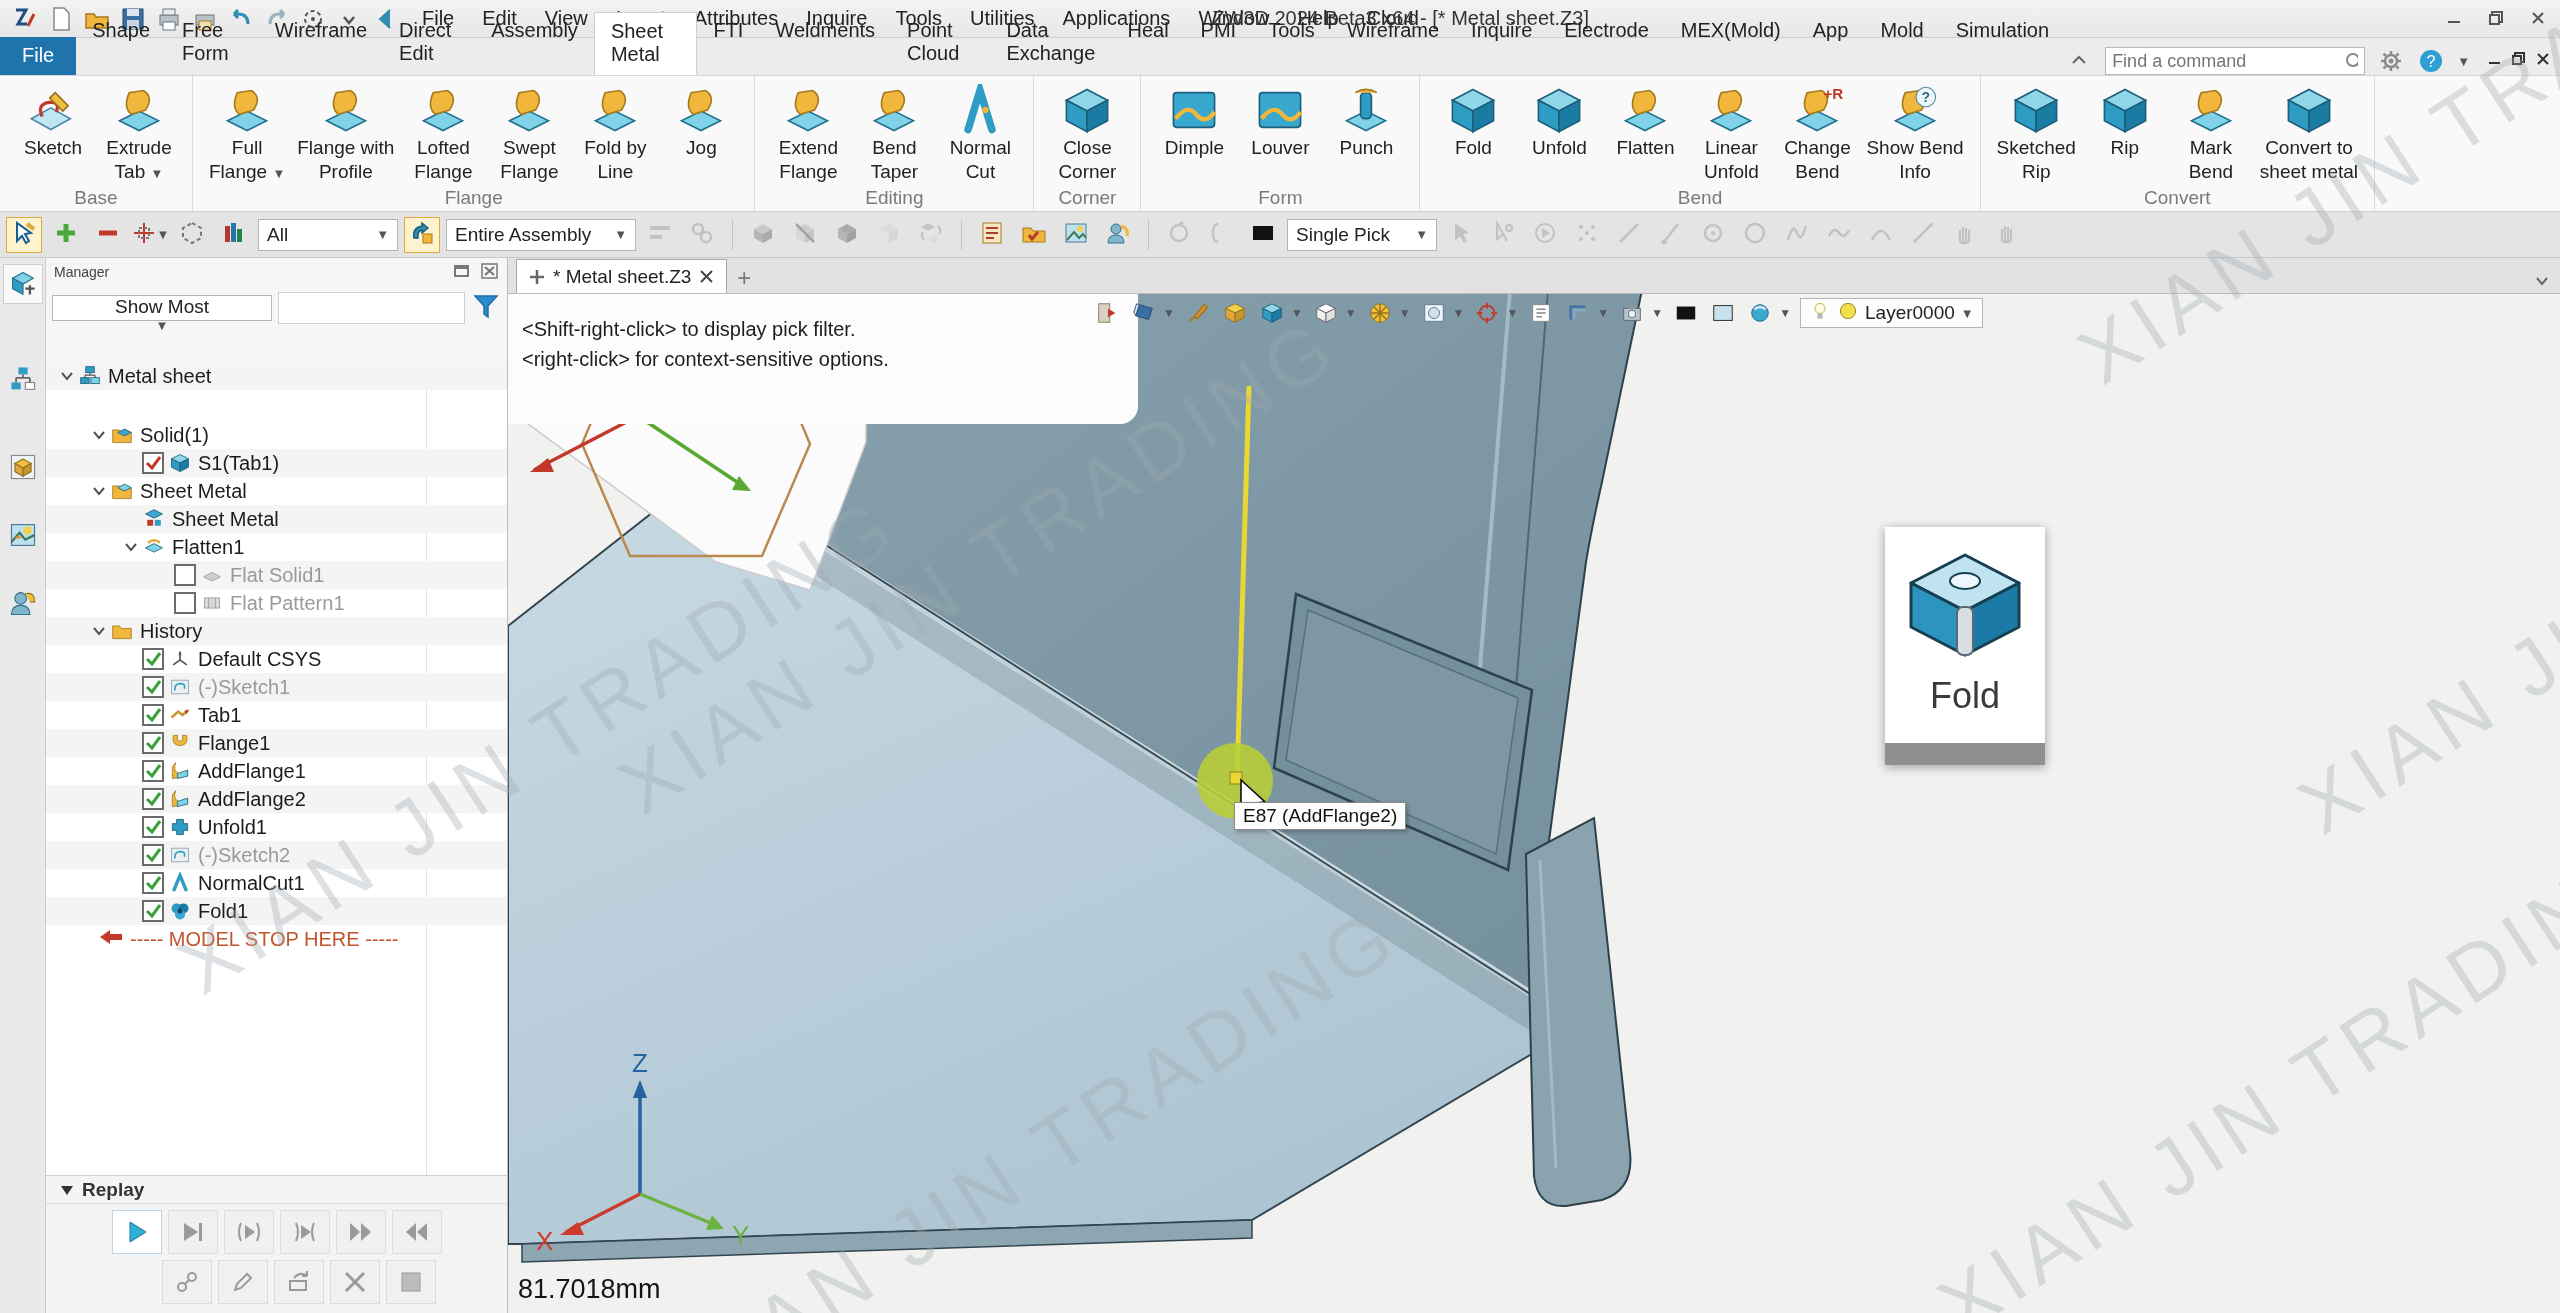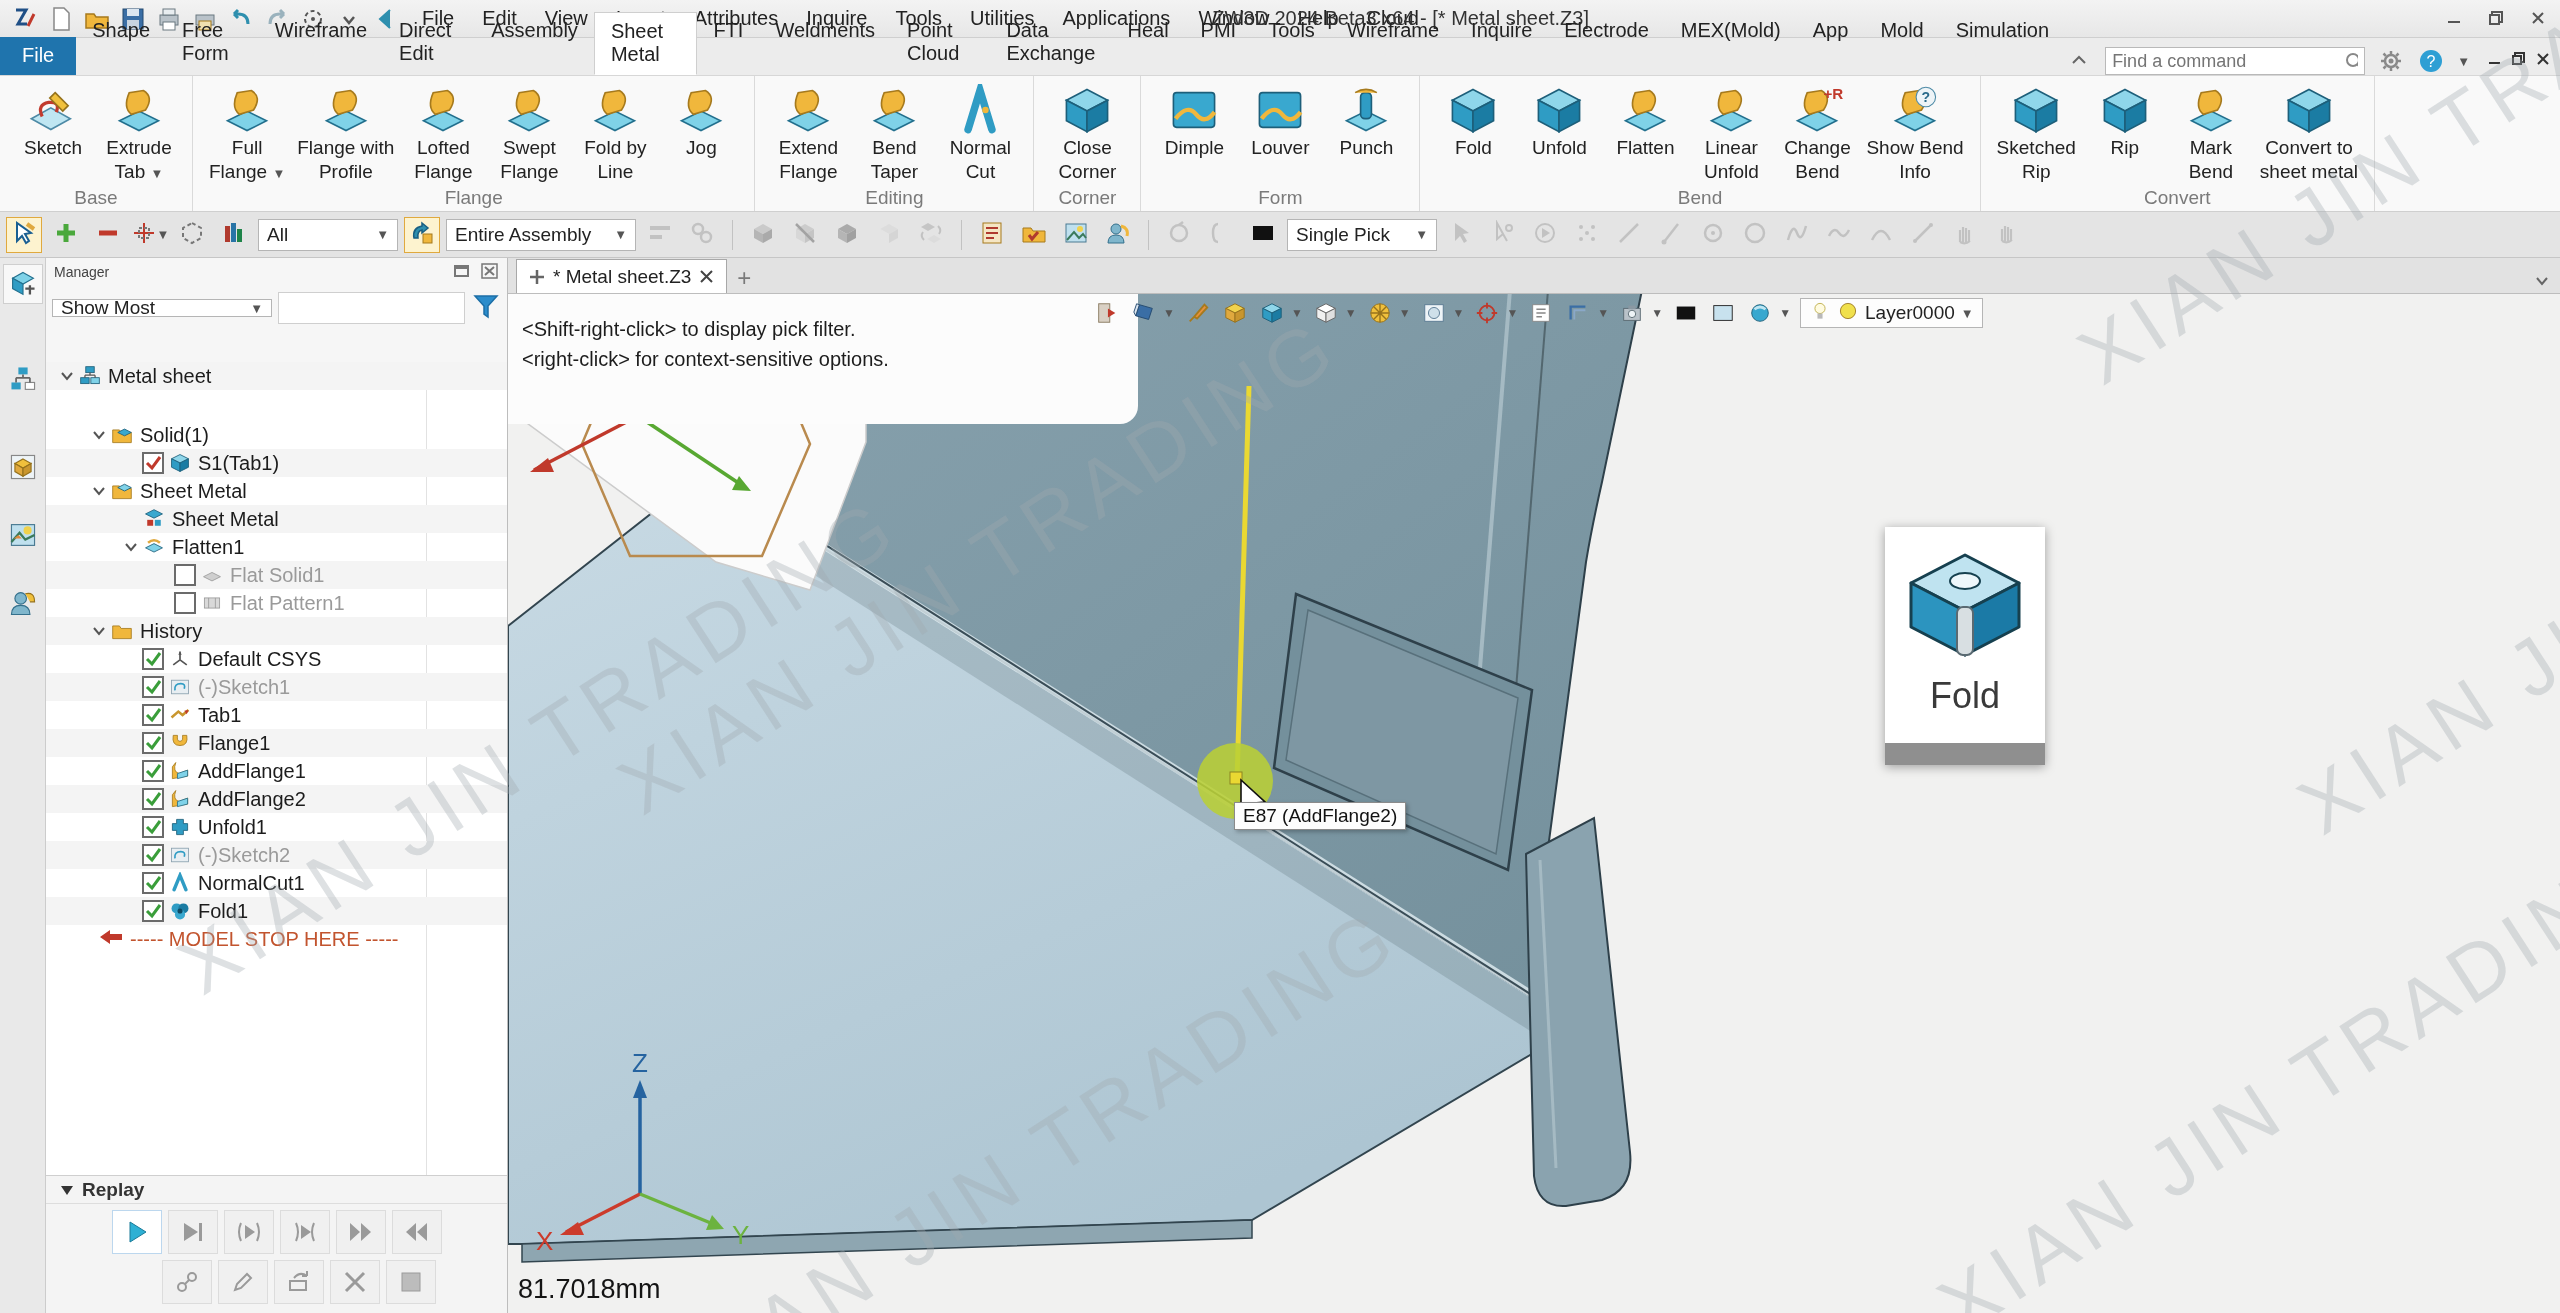--- a/index.html
+++ b/index.html
@@ -58,22 +58,22 @@
   #main { position:absolute; left:0; top:258px; width:2560px; bottom:0; }
 
   #sidestrip { position:absolute; left:0; top:0; width:46px; bottom:0; background:#e9e9e9; border-right:1px solid #cccccc; }
   .side-ic { width:40px; height:40px; margin:6px auto 0; display:flex; align-items:center; justify-content:center; }
   .side-ic.sel { background:#f8f8f8; border:1px solid #cfcfcf; }
 
   #manager { position:absolute; left:46px; top:0; width:462px; bottom:0; background:#f6f6f6; border-right:1px solid #bdbdbd; }
   #mgr-header { height:28px; display:flex; align-items:center; padding:0 8px; font-size:14px; color:#444; }
   #mgr-header .sp { flex:1; }
   #mgr-controls { height:44px; display:flex; align-items:center; gap:6px; padding:0 6px; }
-  #show-combo { width:220px; height:18px; background:#fff; border:1px solid #b5b5b5; display:flex;
-    align-items:center; justify-content:space-between; font-size:19px; color:#222; padding:0 8px; }
+  #show-combo { width:220px; height:26px; background:#fff; border:1px solid #b5b5b5; display:flex;
+    align-items:center; justify-content:space-between; font-size:19px; color:#222; padding:0 8px;flex-direction:column; }
   #mgr-search { flex:1; height:32px; background:#fff; border:1px solid #cfcfcf; }
   #col-header { height:32px; display:flex; align-items:center; padding:0 12px; font-size:19px;
     color:#333; background:#f2f2f2; border-top:1px solid #ddd; border-bottom:1px solid #d6d6d6; }
   #tree { position:absolute; left:0; top:104px; right:0; bottom:138px; background:#fff; overflow:hidden; }
   #tree .col-div { position:absolute; top:0; bottom:0; left:380px; width:1px; background:#e2e2e2; }
   .trow { height:28px; display:flex; align-items:center; font-size:20px; color:#1c1c1c; position:relative; }
   .trow:nth-child(even) { background:#f4f4f4; }
   .trow .lbl { padding-left:6px; white-space:nowrap; }
   .trow.dim .lbl { color:#9a9a9a; }
   .tcaret { width:22px; display:flex; justify-content:center; color:#555; }

